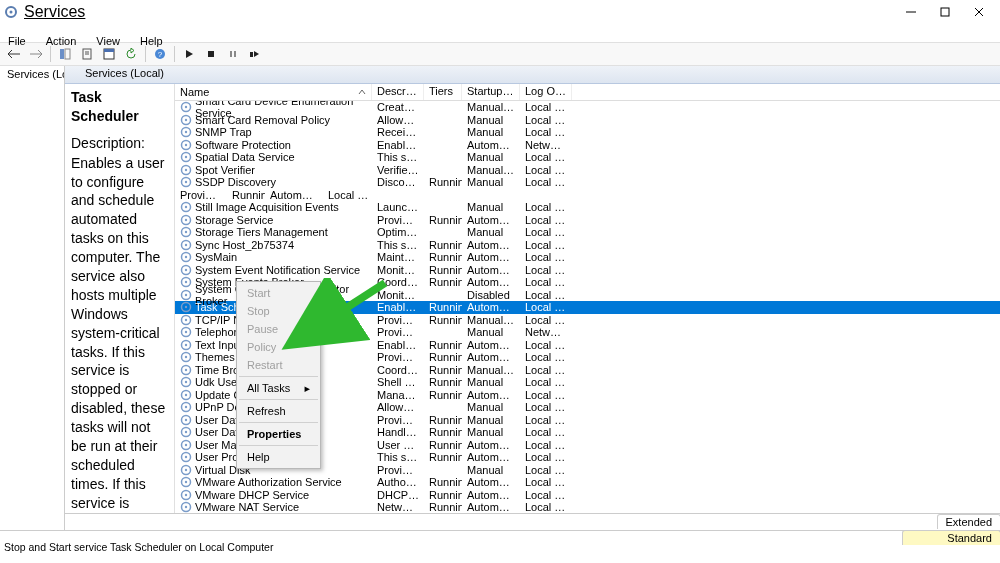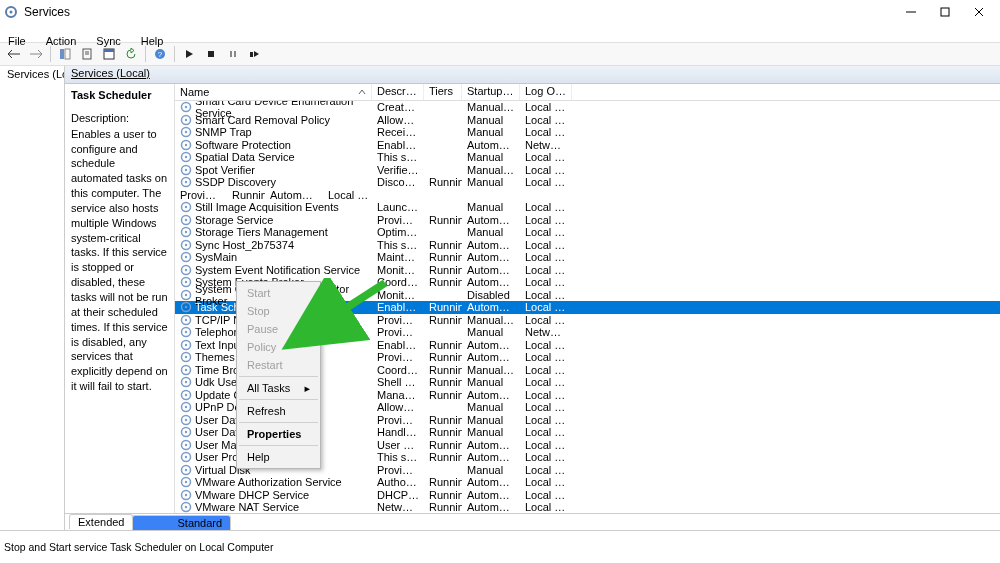--- a/index.html
+++ b/index.html
@@ -1,58 +1,58 @@
 <!DOCTYPE html>
 <html><head>
 <meta charset="utf-8">
 <style>
 * { margin: 0; padding: 0; box-sizing: border-box; font-family: "Segoe UI", Tahoma, sans-serif; }
 body { background: #fff; font-size: 11px; width: 1000px; height: 563px; overflow: hidden; position: relative; color: #000; }
 
 .titlebar { height: 24px; display: flex; align-items: center; padding: 0 4px; background: #fff; }
 .titlebar .icon { width: 14px; height: 14px; margin-right: 6px; }
-.titlebar .title { flex: 1; font-size: 12px; }
+.titlebar .title { flex: 1; font-size: 16px; text-decoration: underline; }
 .titlebar .winbtns { display: flex; gap: 20px; padding-right: 10px; }
 .titlebar .winbtn { width: 14px; height: 14px; display: flex; align-items: center; justify-content: center; }
 
 .menubar { height: 18px; display: flex; align-items: center; padding: 0 4px; gap: 12px; font-size: 11px; }
 .menubar span { padding: 0 4px; margin-top: 16px; }
 
 .toolbar { height: 24px; border-top: 1px solid #e0e0e0; border-bottom: 1px solid #e0e0e0; background: #f8f8f8; display:flex; align-items:center; padding: 0 4px; gap:2px; }
 .tbtn { width: 20px; height: 18px; border: 1px solid transparent; border-radius: 2px; display:flex; align-items:center; justify-content:center; }
 .tsep { width: 1px; height: 16px; background: #ccc; margin: 0 2px; }
 
 .content { position: absolute; top: 66px; bottom: 32px; left: 0; right: 0; display: flex; }
 .treepane { width: 65px; border-right: 1px solid #ccc; background: #fff; }
 .treepane .treeitem { padding: 2px 4px; font-size: 11px; white-space: nowrap; overflow: hidden; display:flex; align-items:center; gap:3px; }
 
 .mainpane { flex: 1; display: flex; flex-direction: column; }
-.panehdr { height: 18px; background: linear-gradient(#eef2f8, #dde5f0); border-bottom: 1px solid #b8c8e0; padding: 1px 6px; font-size: 11px; text-decoration: underline; }
+.panehdr { height: 18px; background: linear-gradient(#eef2f8, #dde5f0); border-bottom: 1px solid #b8c8e0; padding: 1px 20px; font-size: 11px; }
 .split { flex: 1; display: flex; overflow: hidden; }
-.descpane { width: 110px; padding: 4px 6px; font-size: 11px; line-height: 1.35; border-right: 1px solid #e0e0e0; }
+.descpane { width: 110px; padding: 4px 6px; font-size: 14px; line-height: 1.35; border-right: 1px solid #e0e0e0; }
 .descpane .svcname { font-weight: bold; margin-bottom: 8px; }
 .descpane .dhead { margin-bottom: 1px; }
 
 .listpane { flex: 1; overflow: hidden; position: relative; }
 .listhdr { display:flex; height: 17px; border-bottom: 1px solid #ddd; background: #fff; font-size: 11px; position: sticky; top:0; }
 .listhdr div { padding: 1px 5px; border-right: 1px solid #eee; }
 .col-name   { width: 197px; display:flex; align-items:center; gap:4px; }
 .col-desc   { width: 52px;  overflow:hidden; text-overflow:ellipsis; white-space:nowrap; }
 .col-status { width: 38px;  overflow:hidden; }
 .col-start  { width: 58px;  overflow:hidden; text-overflow:ellipsis; white-space:nowrap; }
 .col-logon  { width: 52px;  overflow:hidden; text-overflow:ellipsis; white-space:nowrap; }
 .row { display:flex; height: 12.5px; font-size: 11px; align-items:center; }
 .row div { padding: 0 5px; }
 .row .col-name { display:flex; align-items:center; gap:3px; }
 .svcicon { width:12px; height:12px; flex-shrink:0; }
 .row.sel { background: #0078d7; color: #fff; }
 
-.tabs { height: 18px; border-top: 1px solid #ccc; display:flex; align-items:flex-start; padding-left: 4px; font-size: 11px; }
+.tabs { height: 18px; border-top: 1px solid #ccc; display:flex; align-items:flex-end; padding-left: 4px; font-size: 11px; flex-direction: column; }
 .tab { padding: 1px 8px; border: 1px solid #ccc; border-bottom: none; border-radius: 3px 3px 0 0; background: #fff; margin-right: -1px; position: relative; }
-.tab.inactive { background: #3b82f6; top: 1px; padding-left: 44px; }
+.tab.inactive { background: #fef9c3; top: 1px; padding-left: 44px; }
 
 .statusbar { position:absolute; bottom:0; left:0; right:0; height: 28px; border-top: 1px solid #ccc; padding: 16px 4px; font-size: 10.5px; display:flex; align-items:center; }
 
 .ctxmenu { position:absolute; left:236px; top:281px; width: 85px; background:#f2f2f2; border:1px solid #b8b8b8; box-shadow: 2px 2px 4px rgba(0,0,0,0.25); font-size: 11px; padding: 2px 0; z-index: 10; }
 .ctxitem { padding: 2px 10px; height: 18px; display:flex; align-items:center; justify-content: space-between; }
 .ctxitem.disabled { color: #a0a0a0; }
 .ctxitem.bold { font-weight: bold; }
 .ctxsep { height:1px; background:#d0d0d0; margin: 2px 2px; }
 
 .arrow { position:absolute; left:280px; top:278px; z-index: 20; pointer-events:none; }
@@ -84,21 +84,21 @@
           <line x1="1" y1="1" x2="9" y2="9" stroke="#000"></line>
           <line x1="9" y1="1" x2="1" y2="9" stroke="#000"></line>
         </svg>
       </span>
   </div>
 </div>
 
 <div class="menubar">
   <span>File</span>
   <span>Action</span>
-  <span>Sync</span>
+  <span>View</span>
   <span>Help</span>
 </div>
 
 <div class="toolbar">
   <div class="tbtn">
       <svg width="14" height="10">
         <path d="M5 1 L1 5 L5 9 M1 5 H13" fill="none" stroke="#333"></path>
       </svg>
     </div>
   <div class="tbtn">

